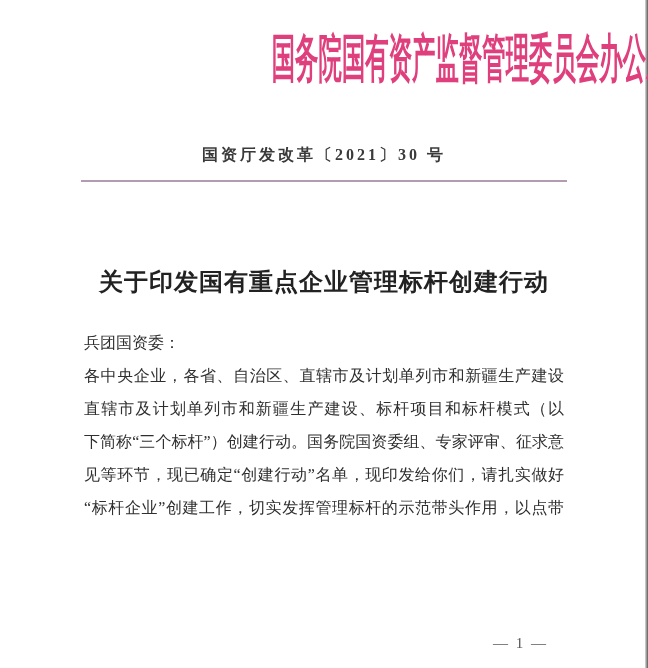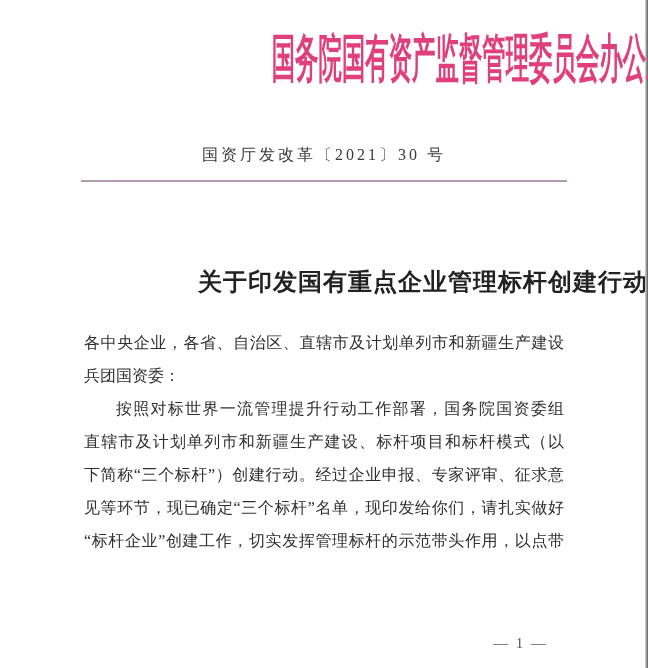--- a/index.html
+++ b/index.html
@@ -42,30 +42,31 @@
     transform-origin: 50% 50%;
     letter-spacing: 0;
   }
   .doc-number {
     margin-top: 44px;
     text-align: center;
     font-size: 16px;
     line-height: 22px;
     color: #3a3a3a;
     letter-spacing: 3px;
+    font-weight: bold;
   }
   .divider {
     margin: 14px auto 0 auto;
     width: 486px;
     height: 2px;
     background: var(--divider, #b49cb0);
   }
   .title-block {
     margin-top: 78px;
-    text-align: right;
+    text-align: center;
     font-size: 24px;
     line-height: 44px;
     font-weight: bold;
     color: #222222;
     letter-spacing: 1px;
   }
   .body-block {
     width: 480px;
     margin: 22px auto 0 auto;
     font-size: 16px;
@@ -105,25 +106,24 @@
 
   <div class="doc-number">国资厅发改革〔2021〕30 号</div>
 
   <div class="divider"></div>
 
   <div class="title-block">
     <div>关于印发国有重点企业管理标杆创建行动</div>
   </div>
 
   <div class="body-block">
+    <div class="bline no-stretch">兵团国资委：</div>
     <div class="bline">各中央企业，各省、自治区、直辖市及计划单列市和新疆生产建设</div>
-    <div class="bline no-stretch">兵团国资委：</div>
 
-    <div class="bline indent">按照对标世界一流管理提升行动工作部署，国务院国资委组</div>
     <div class="bline">直辖市及计划单列市和新疆生产建设、标杆项目和标杆模式（以</div>
-    <div class="bline">下简称“三个标杆”）创建行动。经过企业申报、专家评审、征求意</div>
-    <div class="bline">见等环节，现已确定“三个标杆”名单，现印发给你们，请扎实做好</div>
+    <div class="bline">下简称“三个标杆”）创建行动。国务院国资委组、专家评审、征求意</div>
+    <div class="bline">见等环节，现已确定“创建行动”名单，现印发给你们，请扎实做好</div>
     <div class="bline">“标杆企业”创建工作，切实发挥管理标杆的示范带头作用，以点带</div>
   </div>
 
   <div class="page-number">— 1 —</div>
 
 </div>
 
 </body></html>

